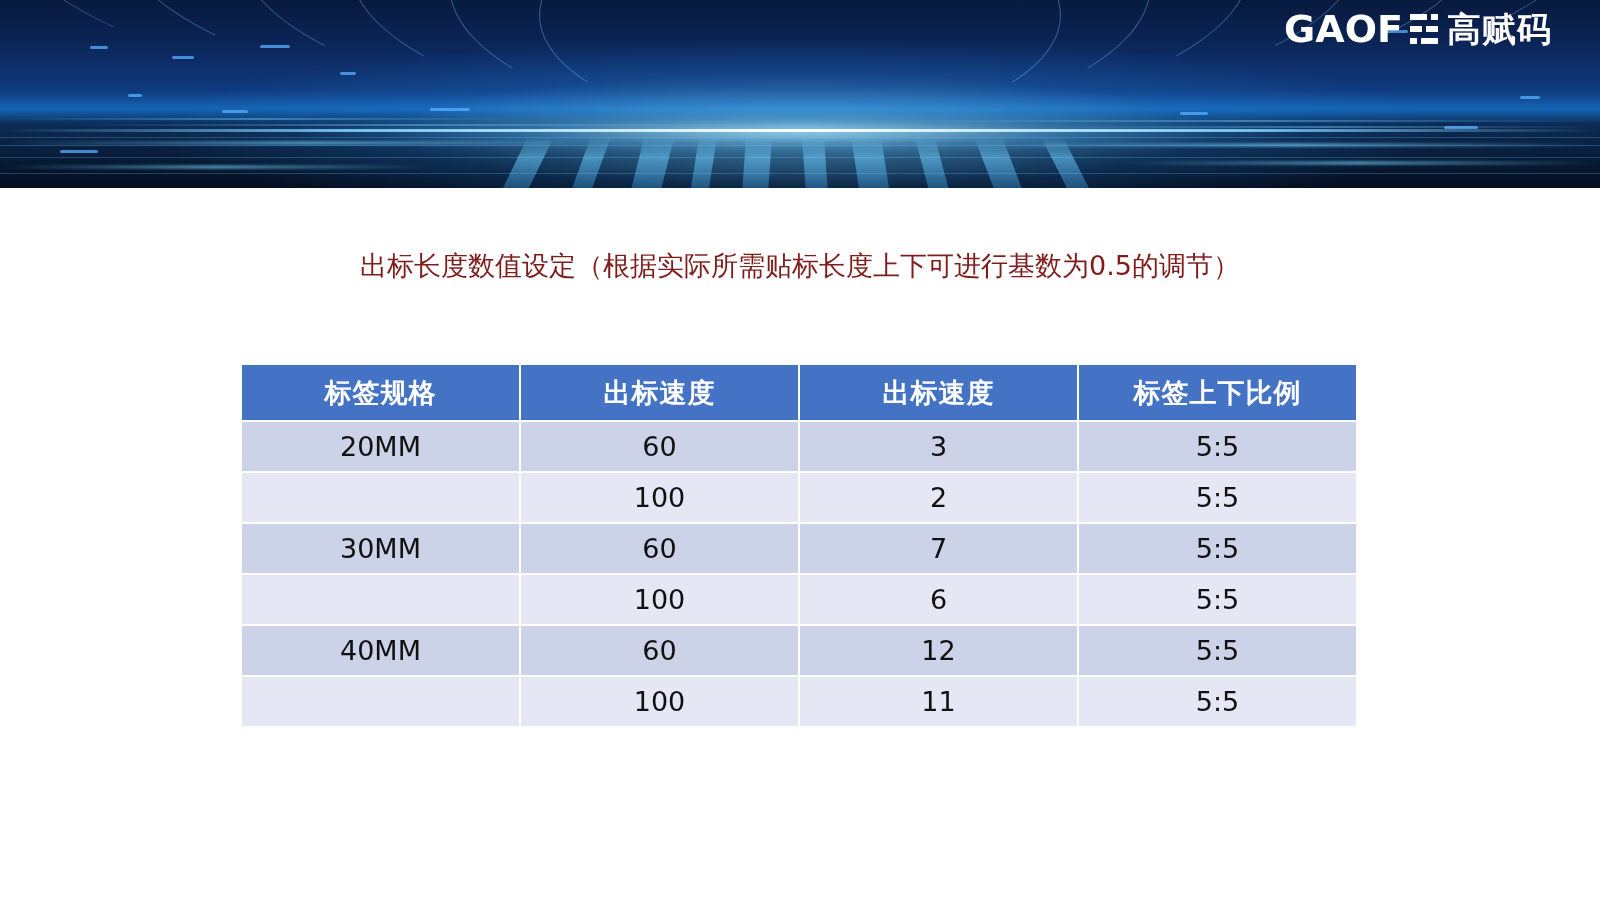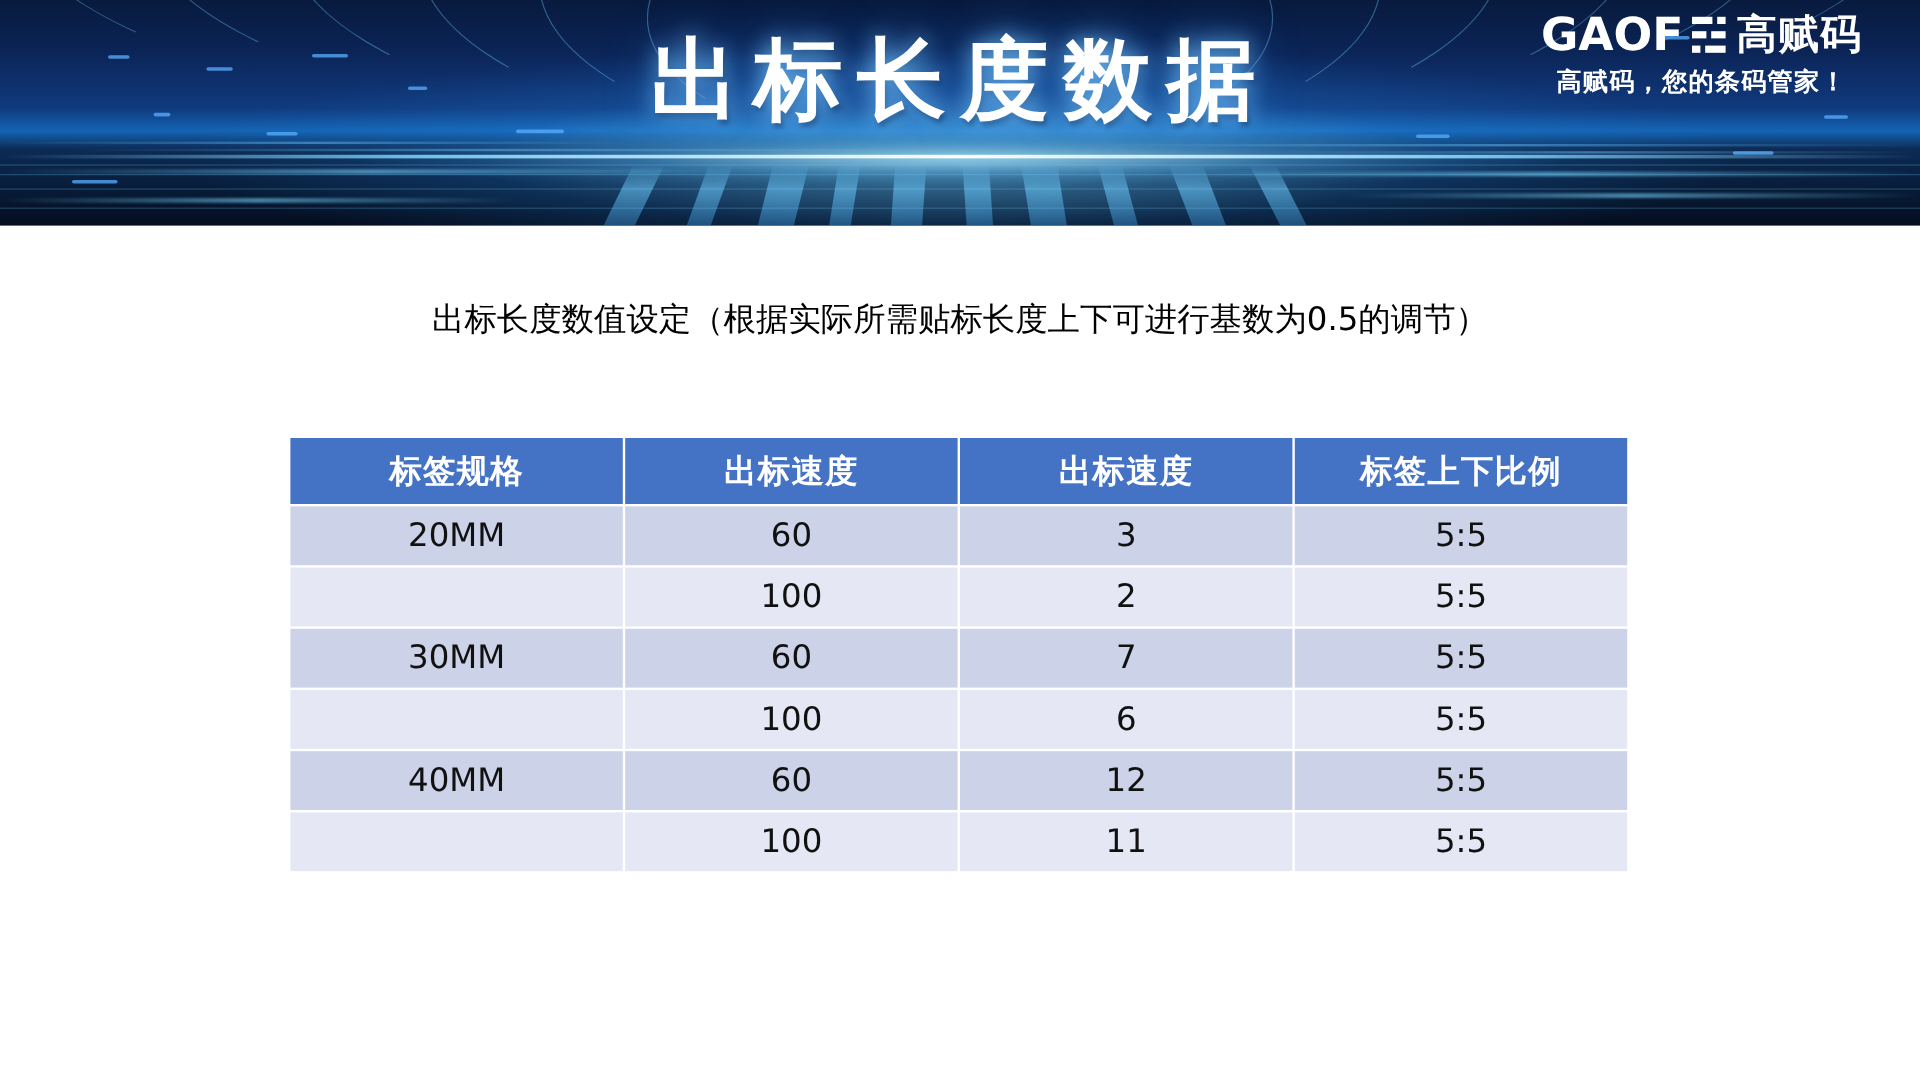--- a/index.html
+++ b/index.html
@@ -187,21 +187,21 @@
 
   
   .subtitle {
     position: absolute;
     left: 0;
     top: 248px;
     width: 1600px;
     text-align: center;
     font-family: "DejaVu Sans", "Liberation Sans", sans-serif;
     font-size: 27px;
-    color: #000000;
+    color: #7f1d1d;
     letter-spacing: 0px;
     white-space: nowrap;
   }
 
   .data-table {
     position: absolute;
     left: 240px;
     top: 363px;
     width: 1118px;
     border-collapse: collapse;
@@ -287,42 +287,40 @@
     <div class="floorline" style="top:14px;"></div>
     <div class="floorline" style="top:26px;"></div>
     <div class="floorline" style="top:42px;"></div>
 
     <div class="streak" style="left:0px;    top:10px; width:620px;"></div>
     <div class="streak" style="left:980px;  top:12px; width:620px;"></div>
     <div class="streak" style="left:1120px; top:30px; width:480px;"></div>
     <div class="streak" style="left:0px;    top:34px; width:430px;"></div>
   </div>
 
-  <div class="banner-title">出标长度数据</div>
 
   <div class="logo-block">
     <div class="logo-row">
       <span class="logo-latin">GAOF</span>
       <span class="logo-mark">
         <span class="bar b1">
             <span class="seg-a"></span>
             <span class="seg-b"></span>
           </span>
         <span class="bar b2">
             <span class="seg-a"></span>
             <span class="seg-b"></span>
           </span>
         <span class="bar b3">
             <span class="seg-a"></span>
             <span class="seg-b"></span>
           </span>
       </span>
       <span class="logo-cn">高赋码</span>
     </div>
-    <div class="logo-tagline">高赋码，您的条码管家！</div>
   </div>
 </div>
 
 <div class="subtitle">出标长度数值设定（根据实际所需贴标长度上下可进行基数为0.5的调节）</div>
 
 <table class="data-table">
   <thead>
     <tr>
       <th>标签规格</th>
       <th>出标速度</th>

